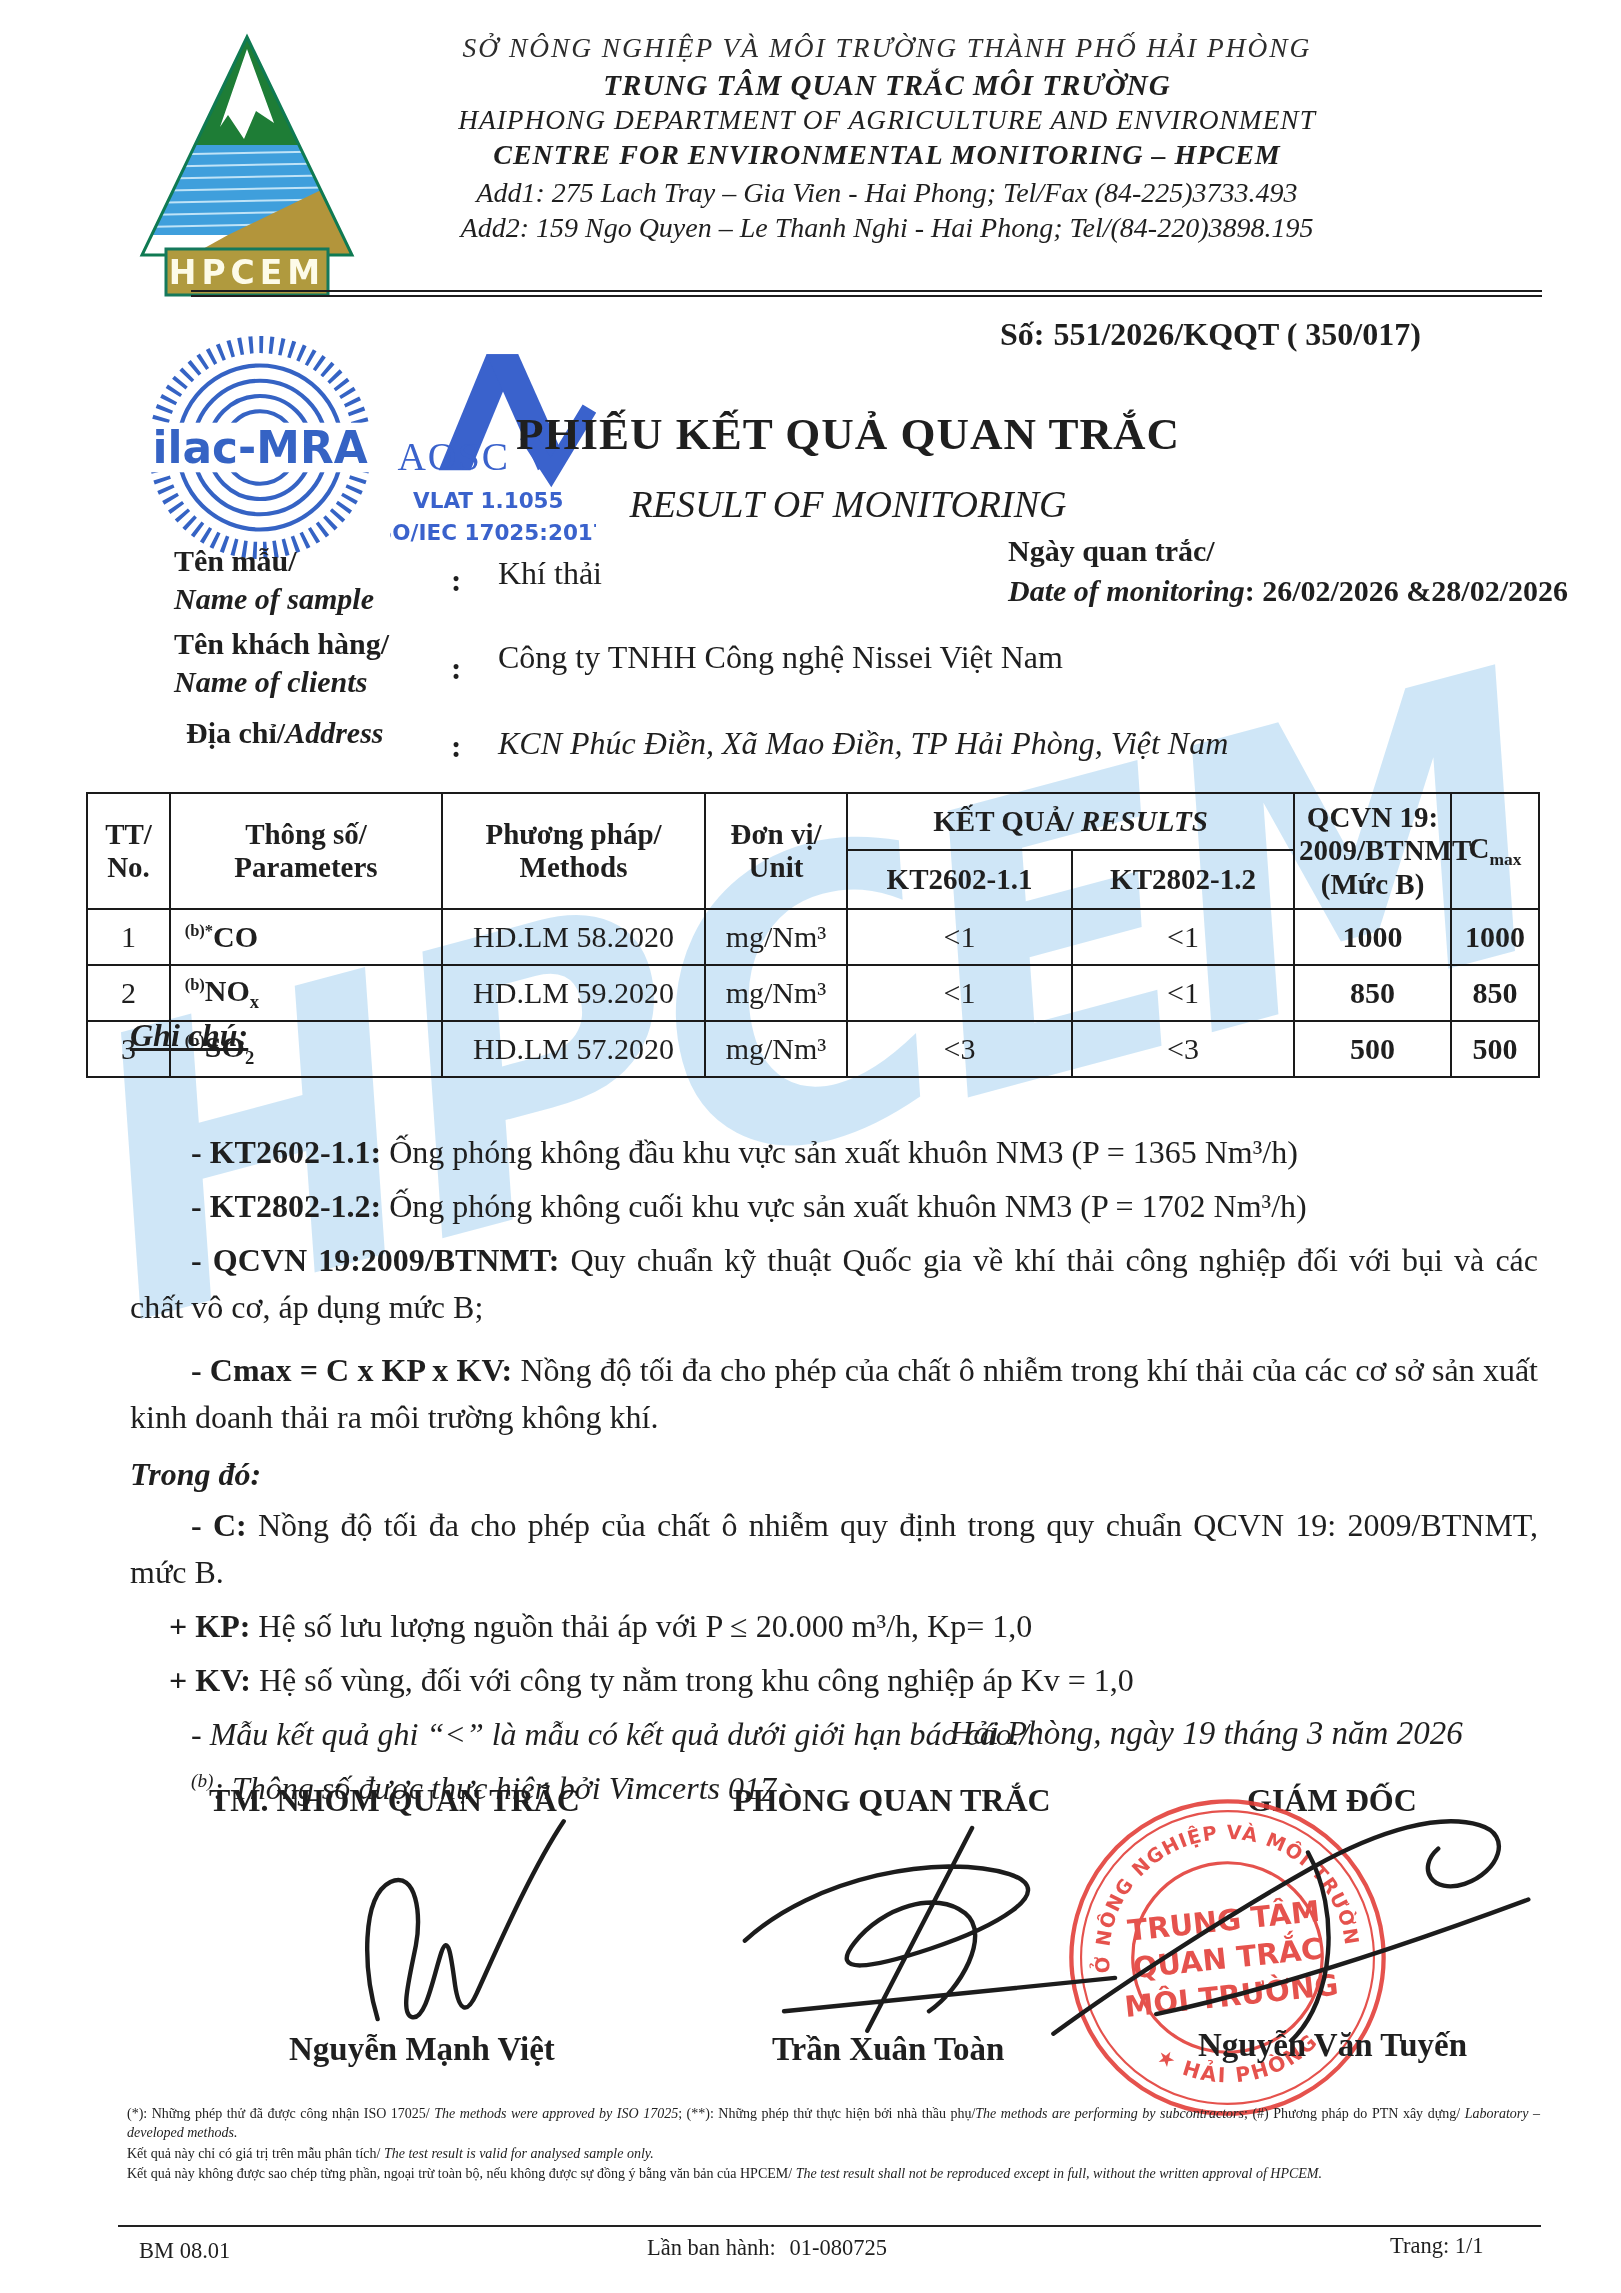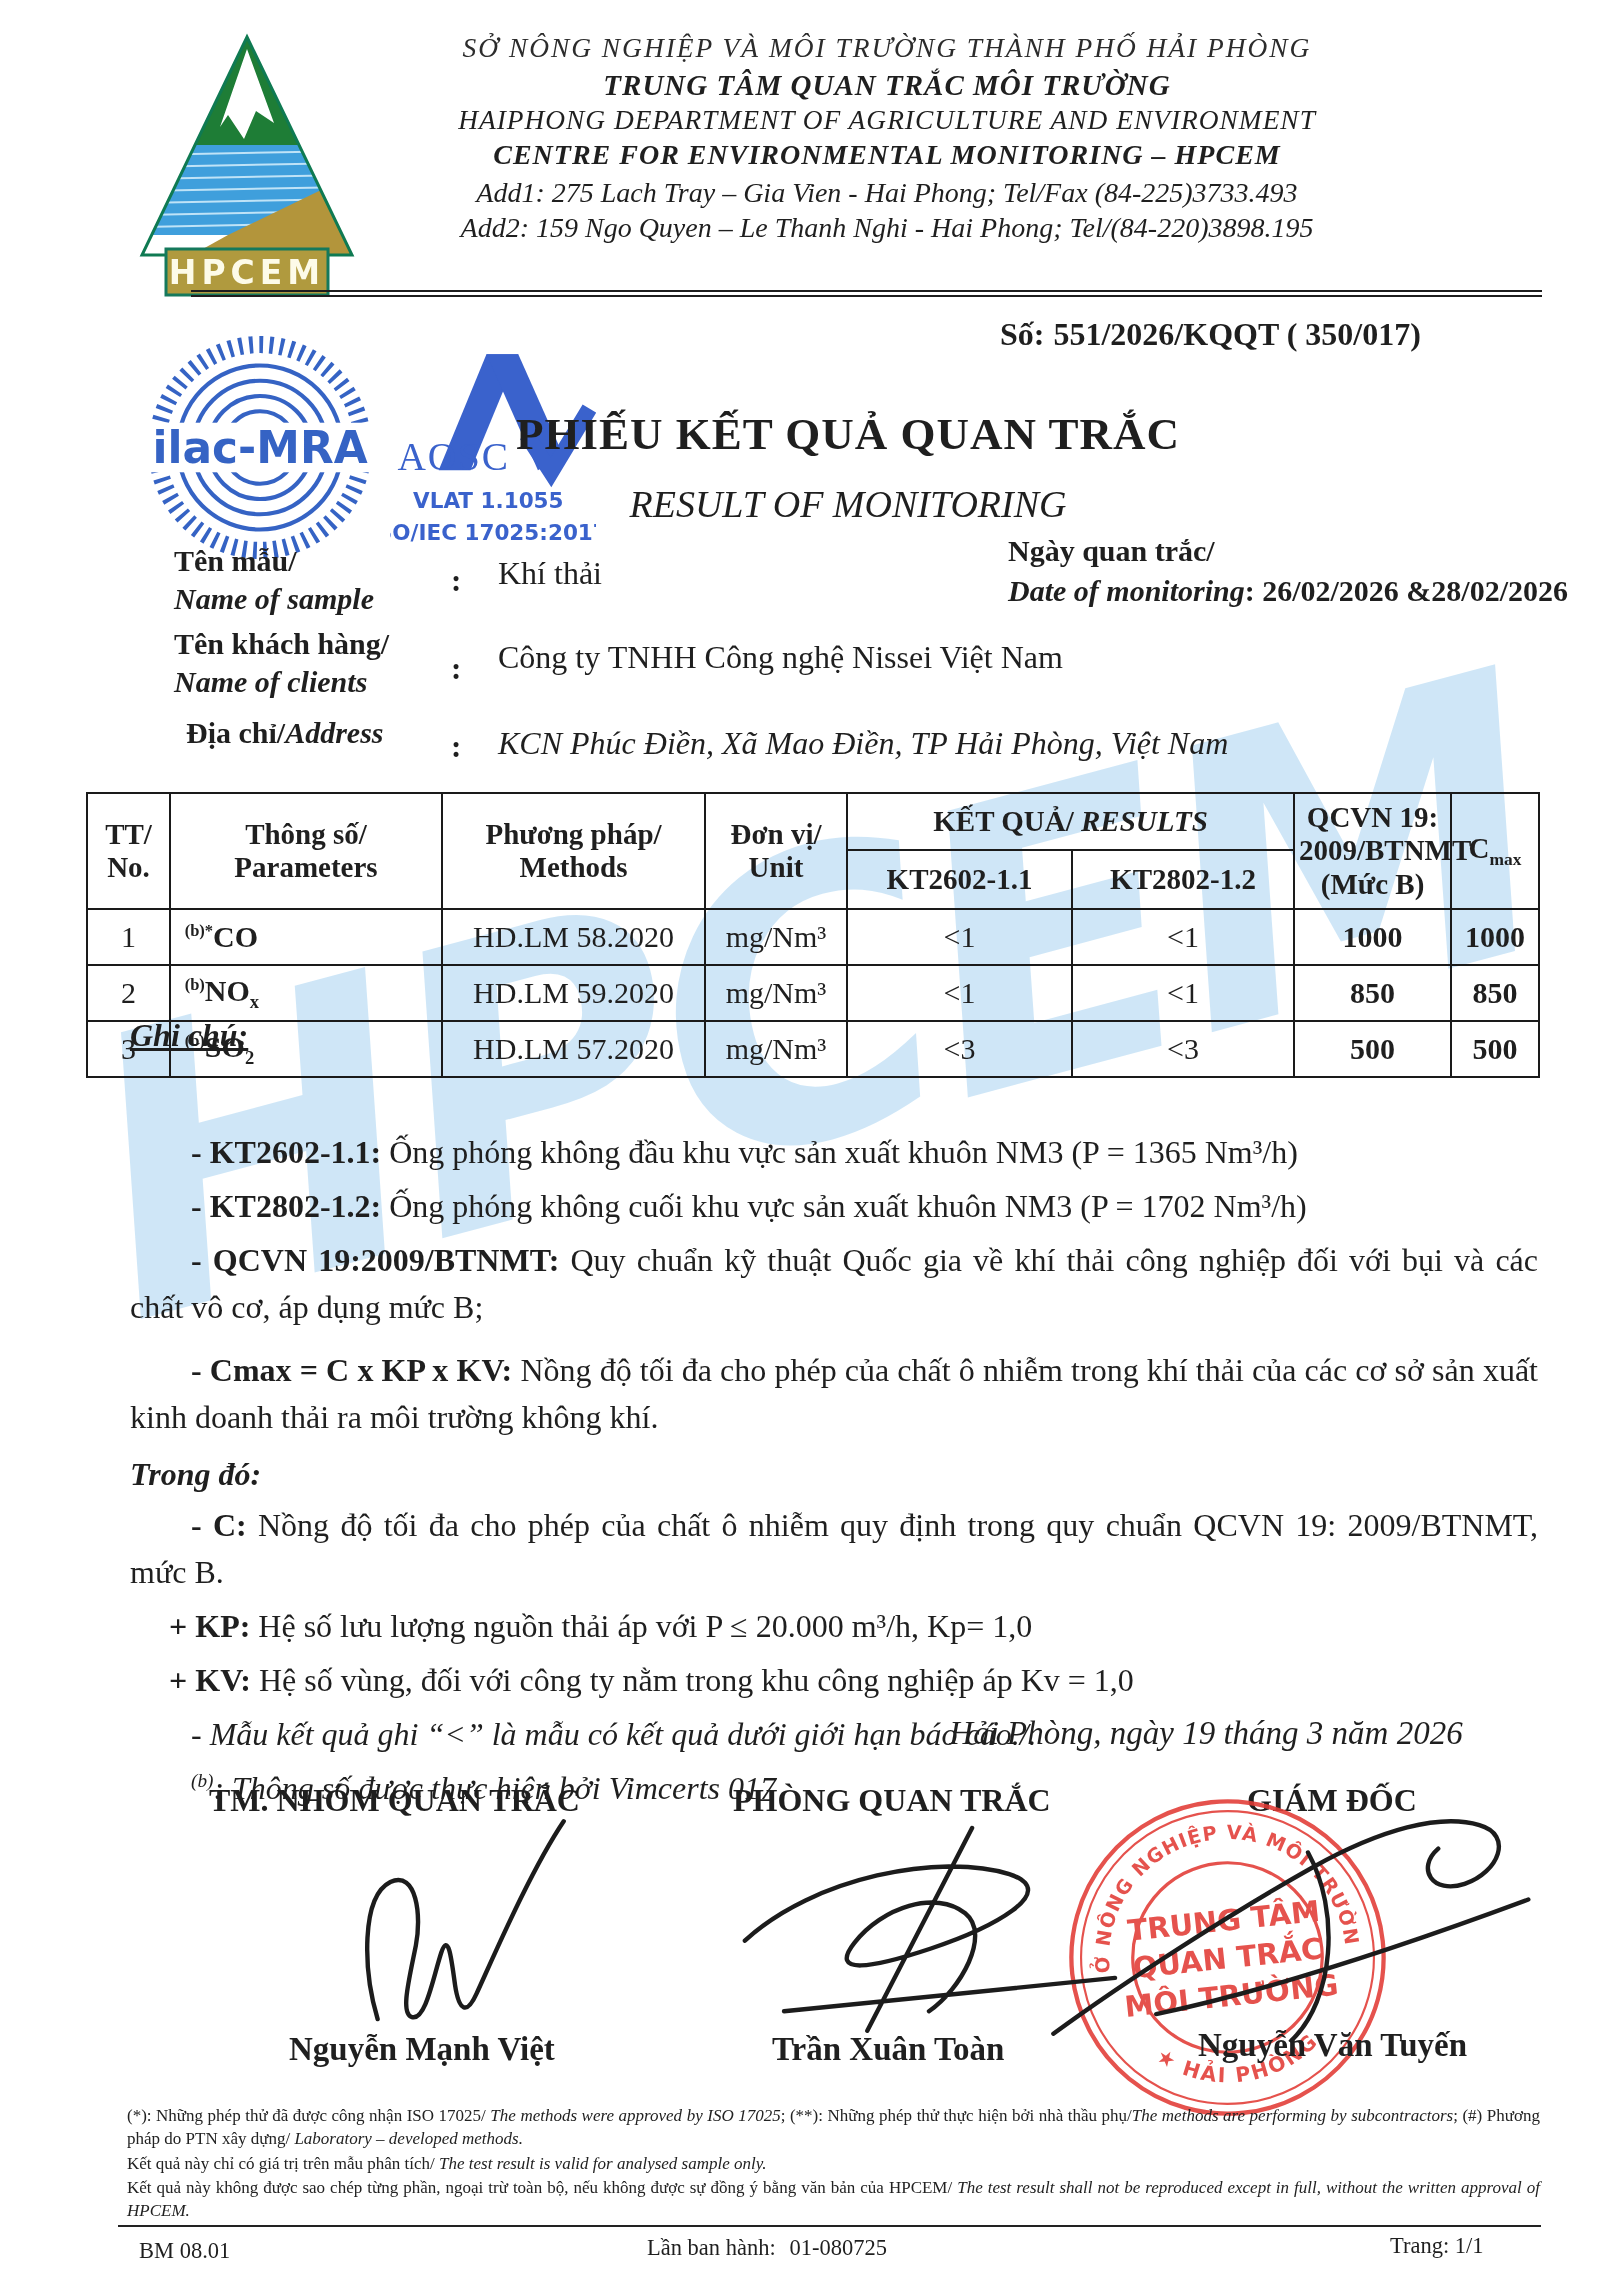--- a/index.html
+++ b/index.html
@@ -101,21 +101,21 @@
   .st2{left:733px;top:1782px;}
   .st3{left:1247px;top:1782px;}
   .signame{font-size:33px;font-weight:bold;white-space:nowrap;}
   .sn1{left:289px;top:2031px;}
   .sn2{left:772px;top:2031px;}
   .sn3{left:1198px;top:2027px;}
   .stamp{left:1066px;top:1796px;width:323px;height:323px;opacity:.88;transform:rotate(-6deg);}
   .sig-overlay{left:0;top:1784px;width:1621px;height:284px;pointer-events:none;}
 
   
-  .footer{left:127px;top:2105px;width:1413px;font-size:17px;line-height:1.34;text-align:justify;color:#222;}
+  .footer{left:127px;top:2105px;width:1413px;font-size:14px;line-height:1.34;text-align:justify;color:#222;}
   .footer p{margin:0 0 2px 0;}
   .footer-rule{left:118px;top:2225px;width:1423px;border-top:2.5px solid #222;}
   .foot-row{font-size:22.5px;}
   .fr1{left:139px;top:2238px;}
   .fr2{left:647px;top:2235px;}
   .fr2 .v{margin-left:13.7px;}
   .fr3{left:1390px;top:2233px;}
 </style>
 </head>
 <body>

